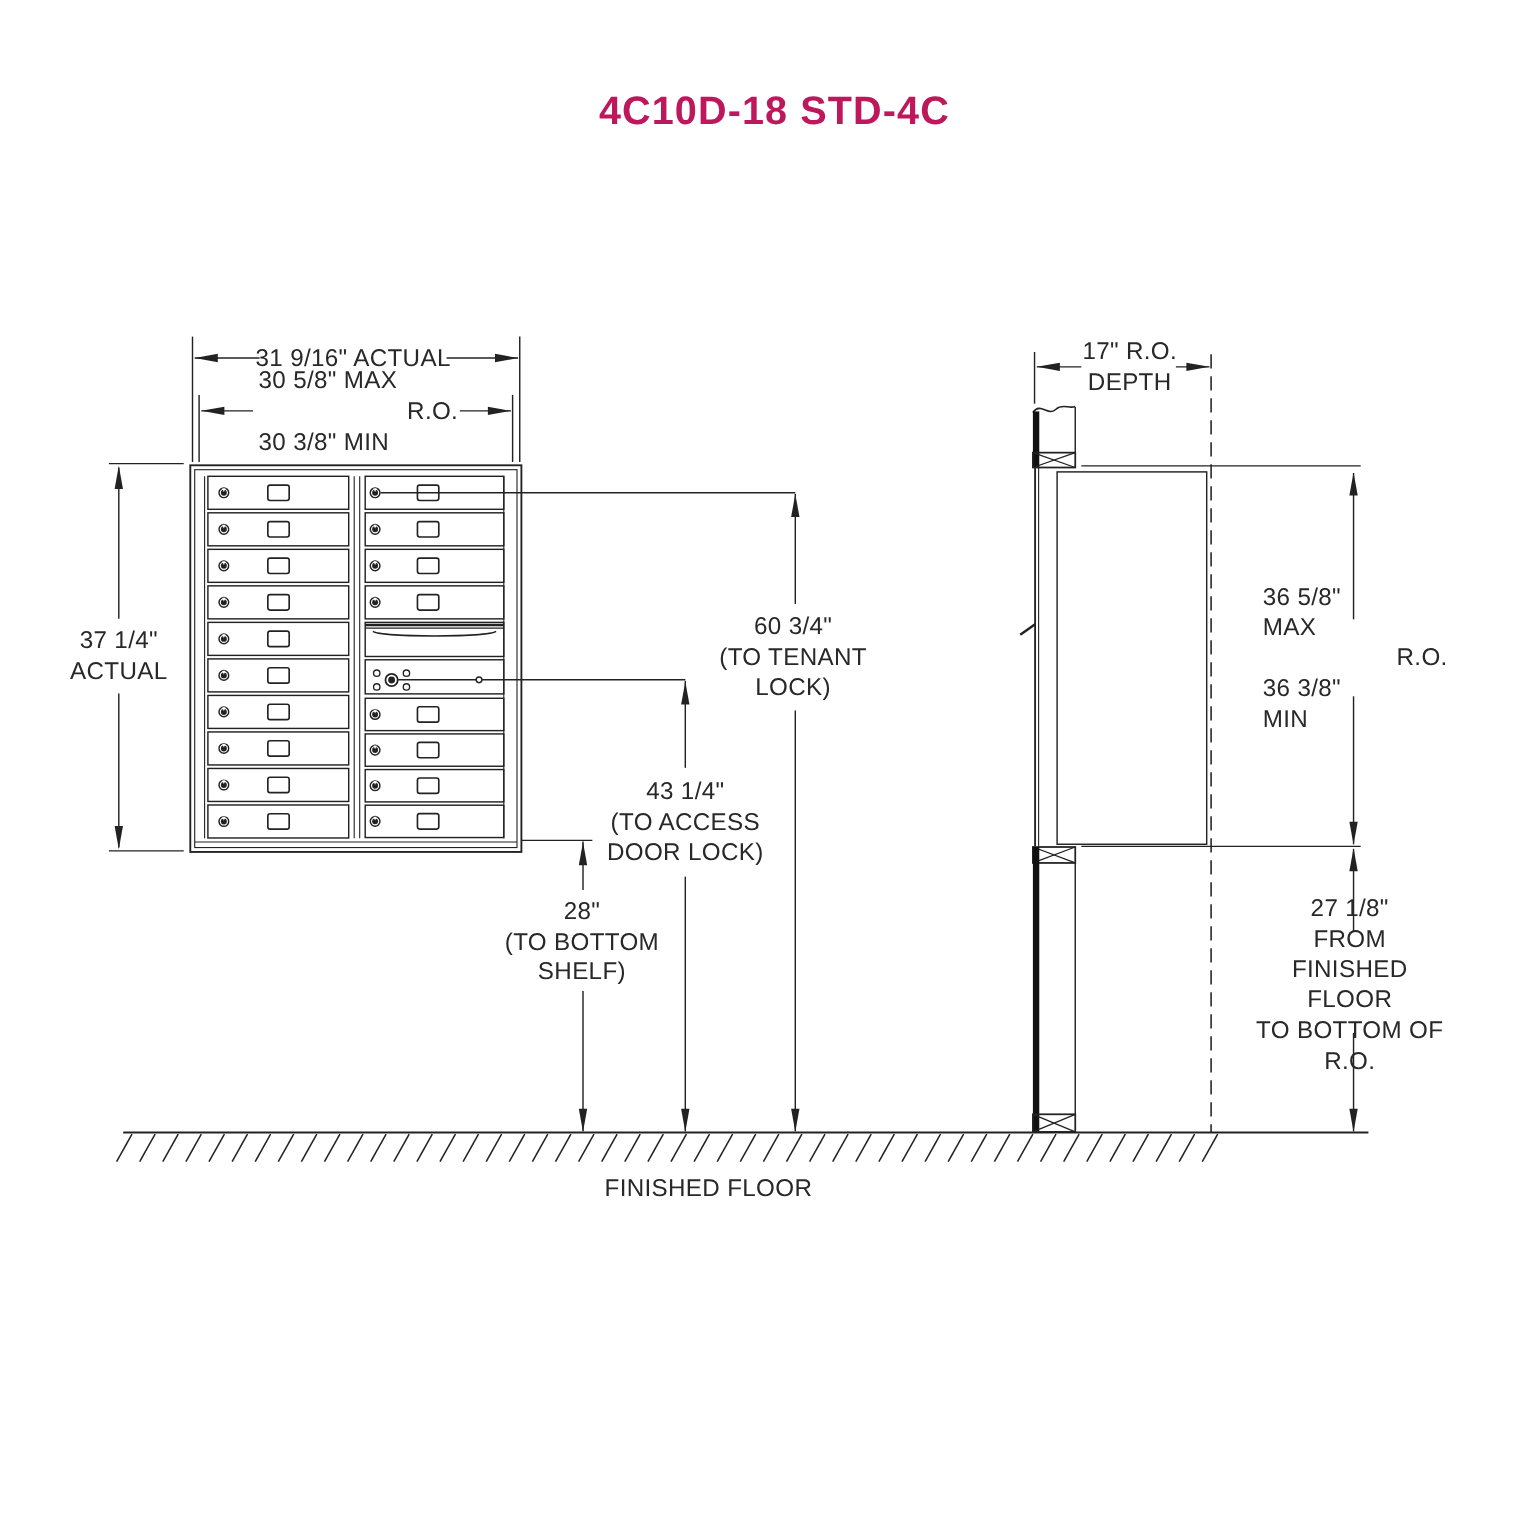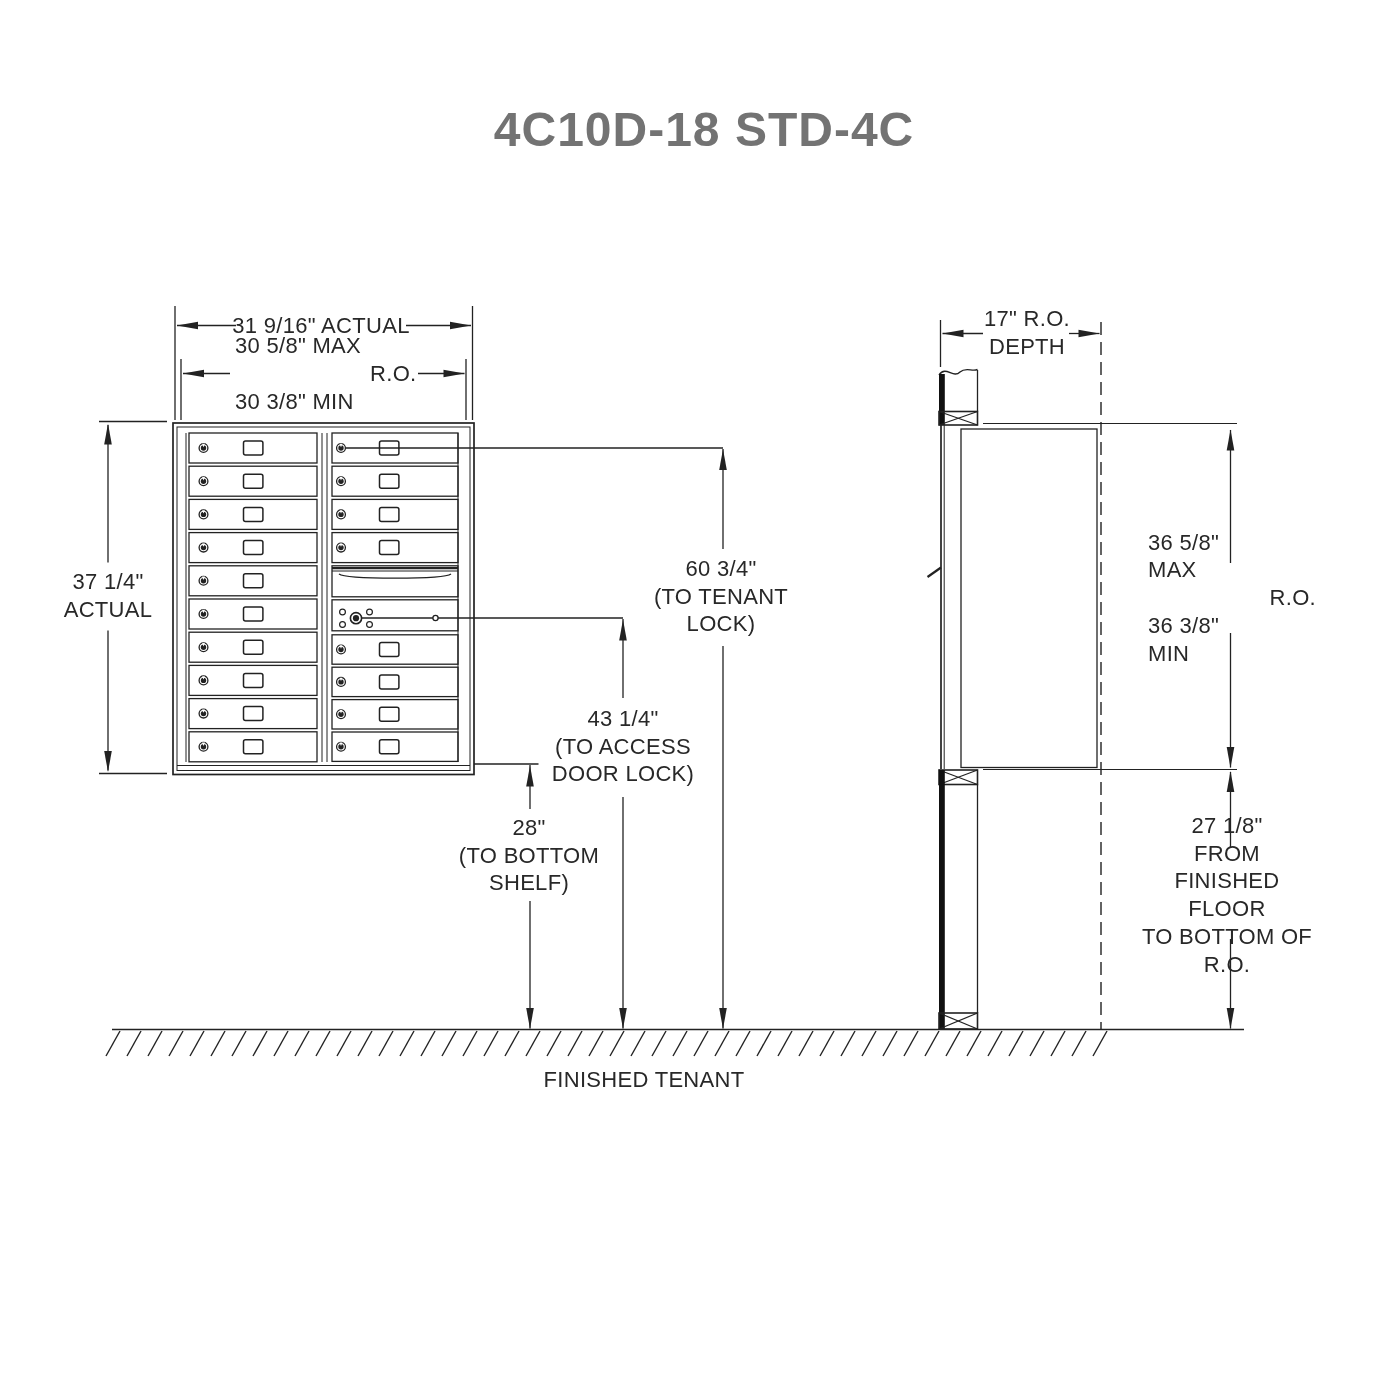--- a/index.html
+++ b/index.html
@@ -4,22 +4,22 @@
 <style>
   html,body{margin:0;padding:0;background:#fff;}
   #canvas{position:relative;width:1400px;height:1400px;background:#fff;overflow:hidden;
           font-family:"Liberation Sans","DejaVu Sans",sans-serif;}
   #drawing{position:absolute;left:0;top:0;}
   .lbl{position:absolute;color:#282828;font-size:22px;line-height:1.26;white-space:pre-line;
        text-align:center;transform:translate(-50%,-50%);letter-spacing:.3px;}
   .lbl.block{display:flex;align-items:center;gap:9px;text-align:left;transform:translateY(-50%);}
   .lbl.block.centered{transform:translate(-50%,-50%);}
   .lbl .col div{text-align:left;}
-  #title{position:absolute;transform:translate(-50%,-50%);font-size:48px;font-weight:700;
-         color:#737373;letter-spacing:1px;white-space:nowrap;margin-top:28px;}
+  #title{position:absolute;transform:translate(-50%,-50%);font-size:36px;font-weight:700;
+         color:#be185d;letter-spacing:1px;white-space:nowrap;}
 </style>
 </head>
 <body>
 
 <div id="canvas">
 
   <svg id="drawing" width="1400" height="1400" viewBox="0 0 1400 1400">
 
     <g stroke="#222" fill="none">
       <g>
@@ -394,14 +394,14 @@
       <div>36 5/8" MAX</div>
       <div>36 3/8" MIN</div>
     </div>
     <div>R.O.</div>
   </div>
 
   <div class="lbl" style="left:1227px;top:895px;">27 1/8"
 FROM FINISHED FLOOR
 TO BOTTOM OF R.O.</div>
 
-  <div class="lbl" style="left:644px;top:1080px;white-space:nowrap;">FINISHED TENANT</div>
+  <div class="lbl" style="left:644px;top:1080px;white-space:nowrap;">FINISHED FLOOR</div>
 </div>
 
 </body></html>

